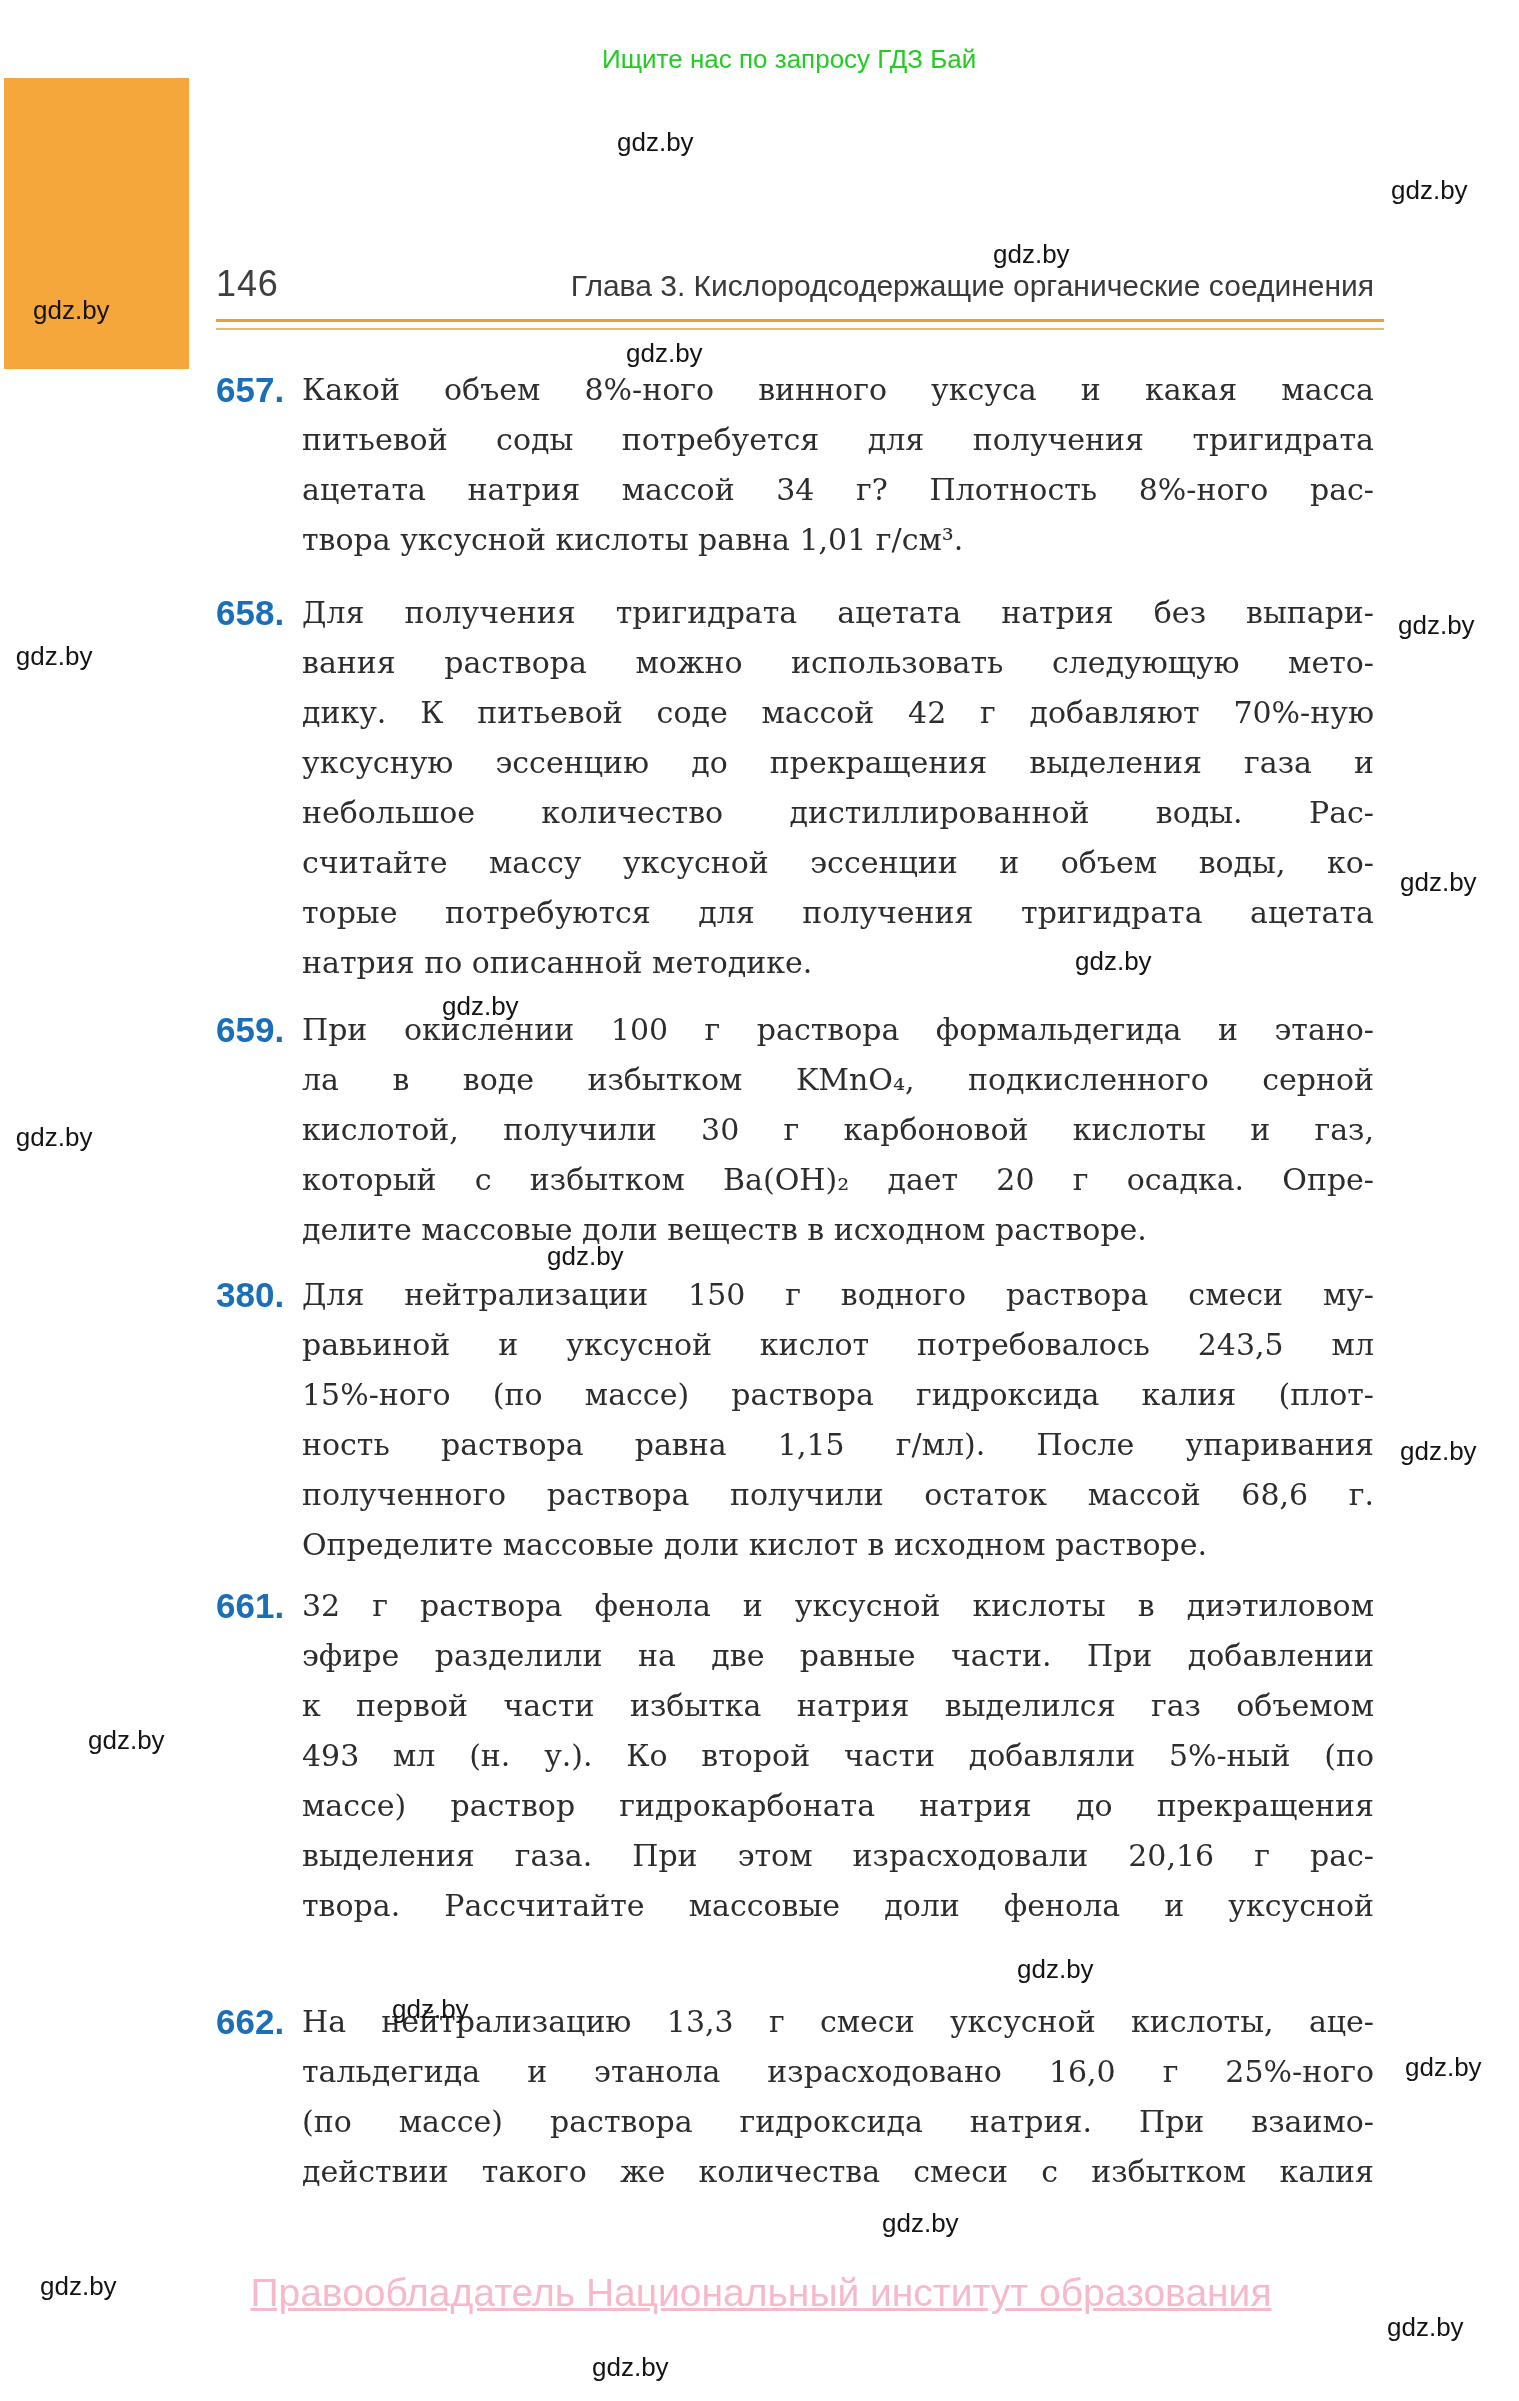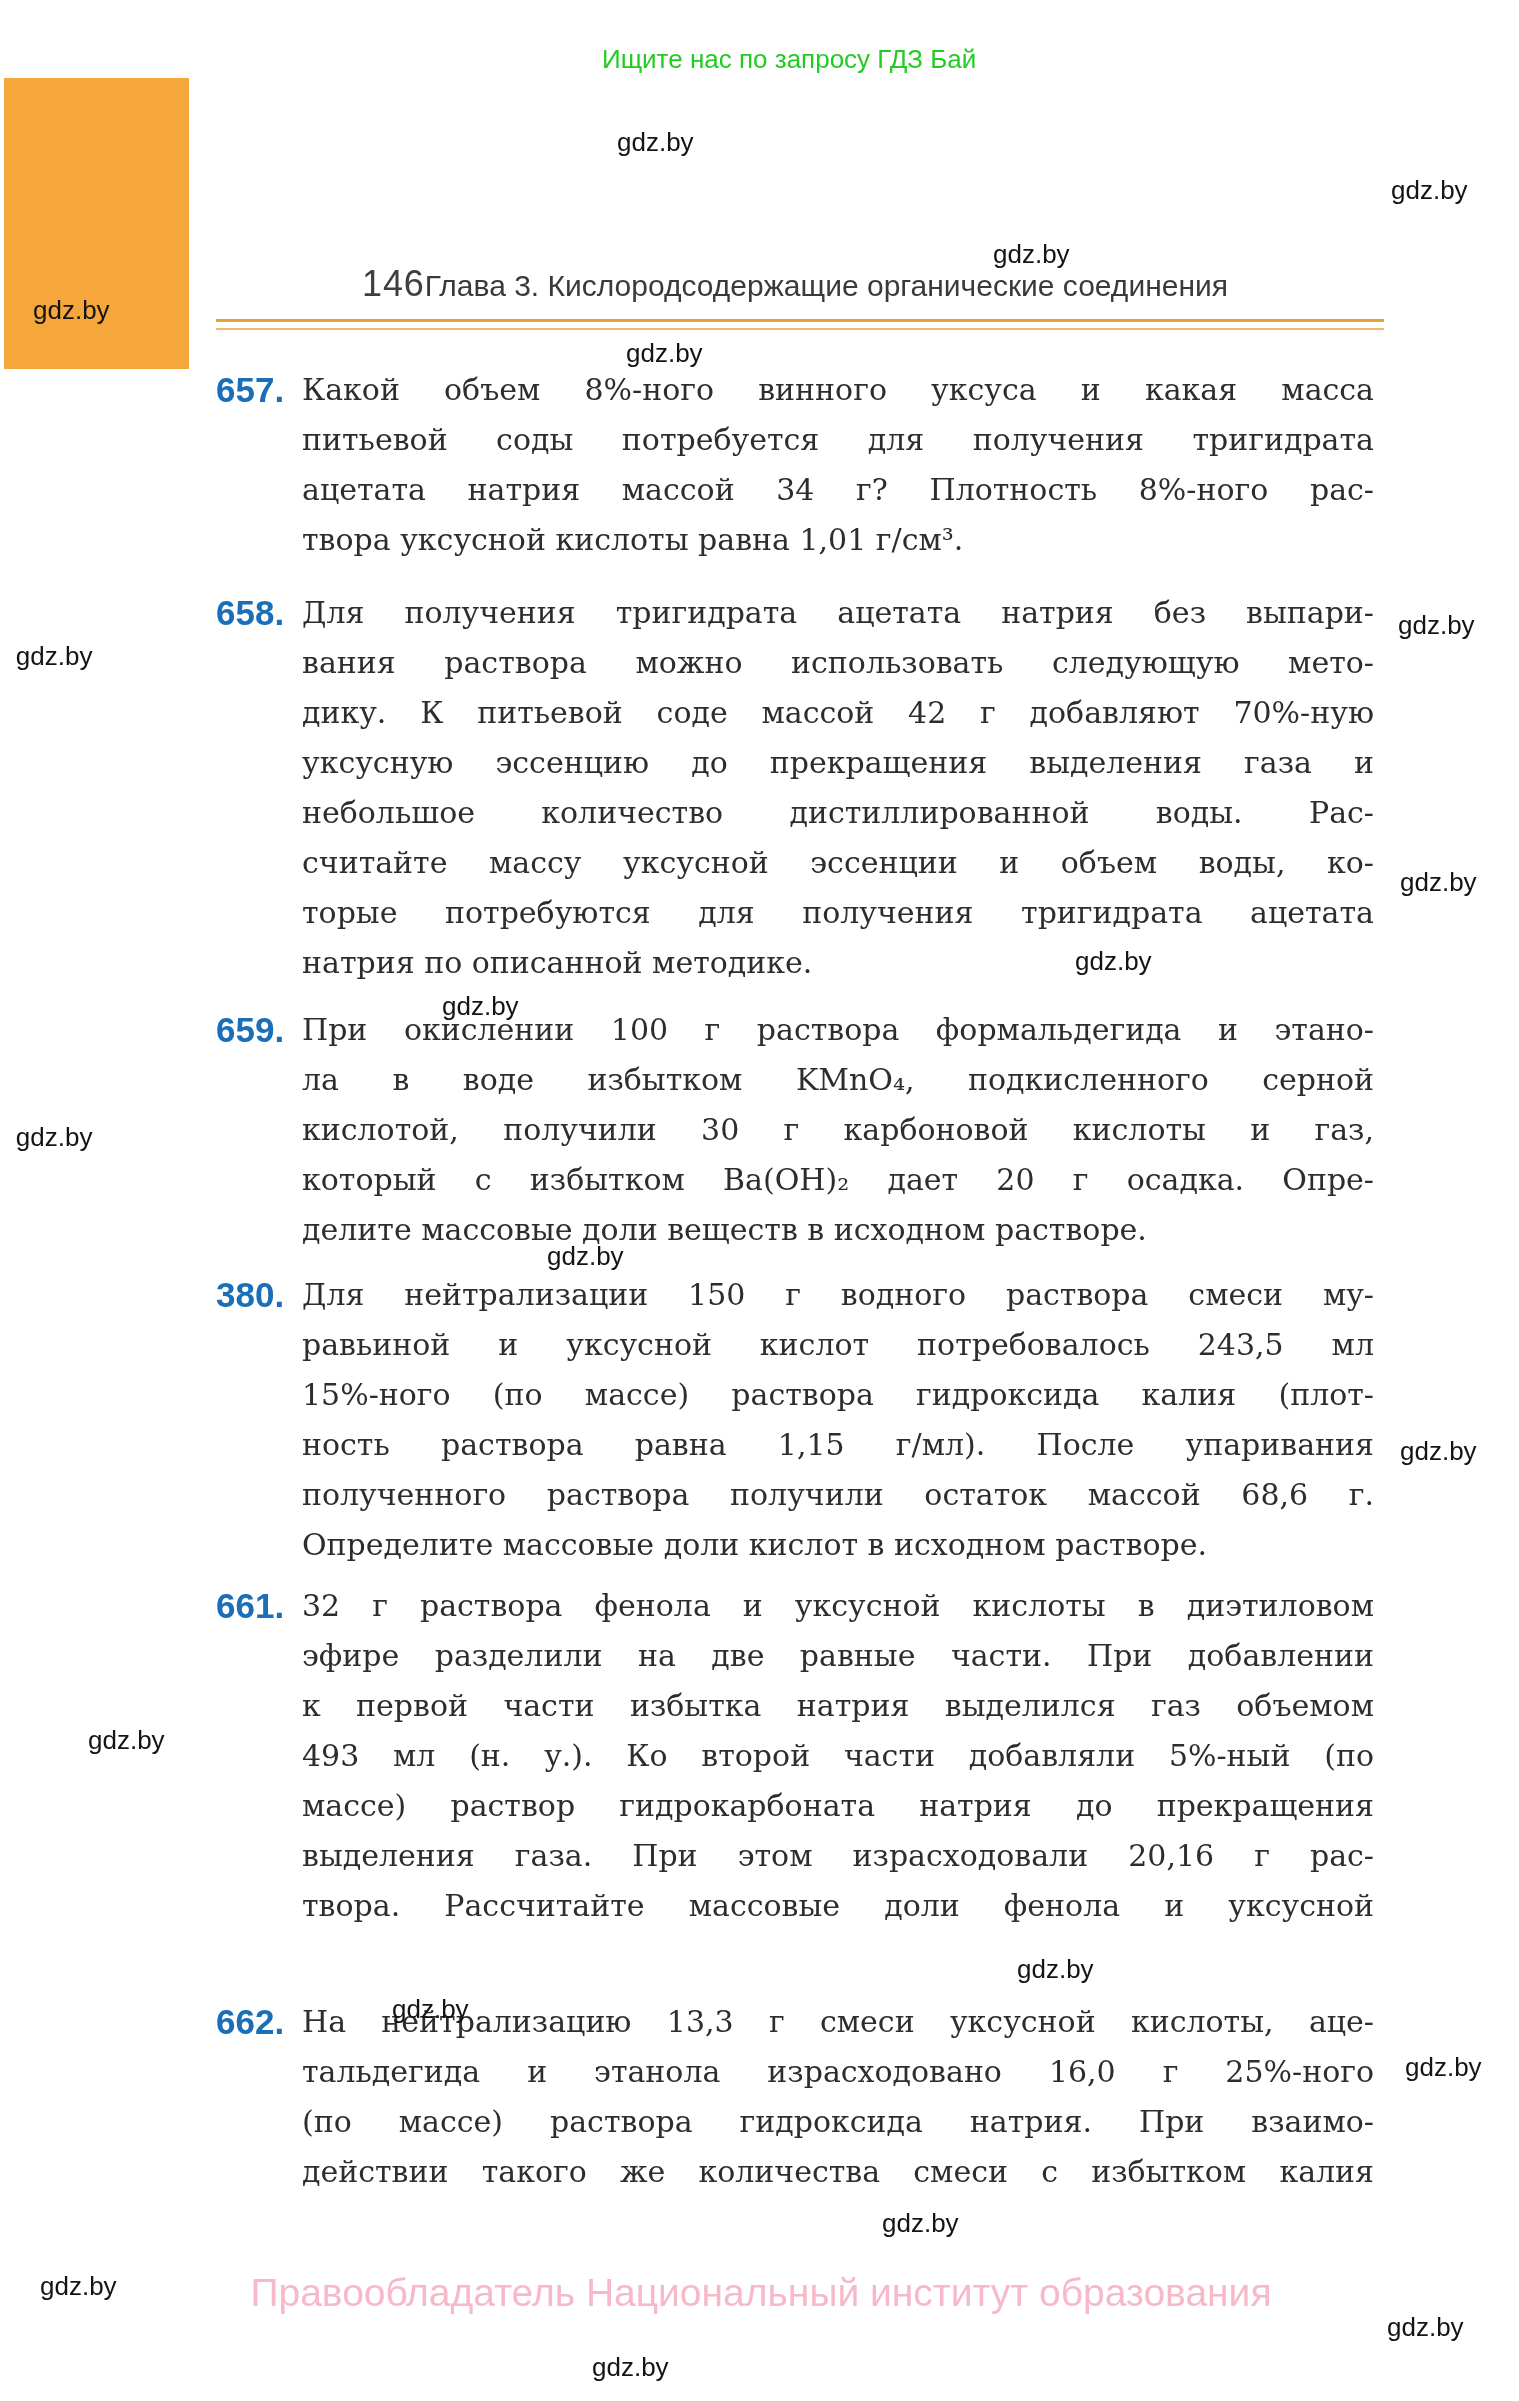--- a/index.html
+++ b/index.html
@@ -16,21 +16,21 @@
     font-family:"Liberation Sans", sans-serif;
     font-size:26px;color:var(--banner_green);
     white-space:nowrap;
   }
   .orange-box{
     position:absolute;left:3.5px;top:39px;width:185px;height:291px;
     background:var(--accent_orange);
   }
   .header-row{
     position:absolute;left:216px;top:224px;width:1158px;
-    display:flex;justify-content:center;align-items:baseline;
+    display:flex;justify-content:space-between;align-items:baseline;
   }
   .pagenum{
     font-family:"Liberation Sans", sans-serif;
     font-size:36px;color:#3f3f3f;letter-spacing:0.9px;
   }
   .chapter{
     font-family:"Liberation Sans", sans-serif;
     font-size:30px;color:#3a3a3a;
   }
   .rule{
@@ -60,20 +60,21 @@
     position:absolute;
     font-family:"Liberation Sans", sans-serif;
     font-size:26px;color:#141414;white-space:nowrap;
   }
   .copyright{
     position:absolute;left:179px;top:2232px;width:1164px;
     text-align:center;
     font-family:"Liberation Sans", sans-serif;
     font-size:39px;color:var(--copyright_pink);
     white-space:nowrap;
+    text-decoration:underline;
   }
   .links{
     position:absolute;left:613px;top:2365px;
     font-family:"Liberation Sans", sans-serif;
     font-size:26px;color:var(--links_blue);
     white-space:nowrap;
   }
 </style>
 </head>
 <body>

